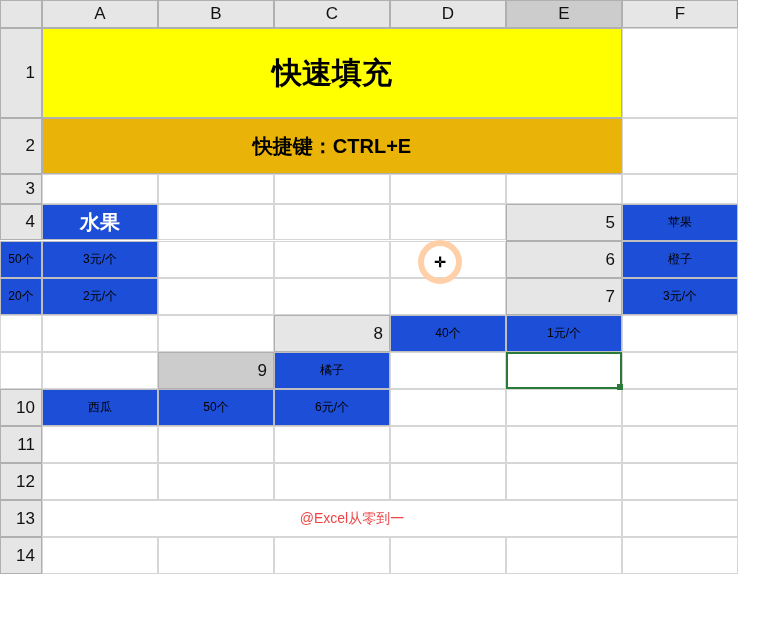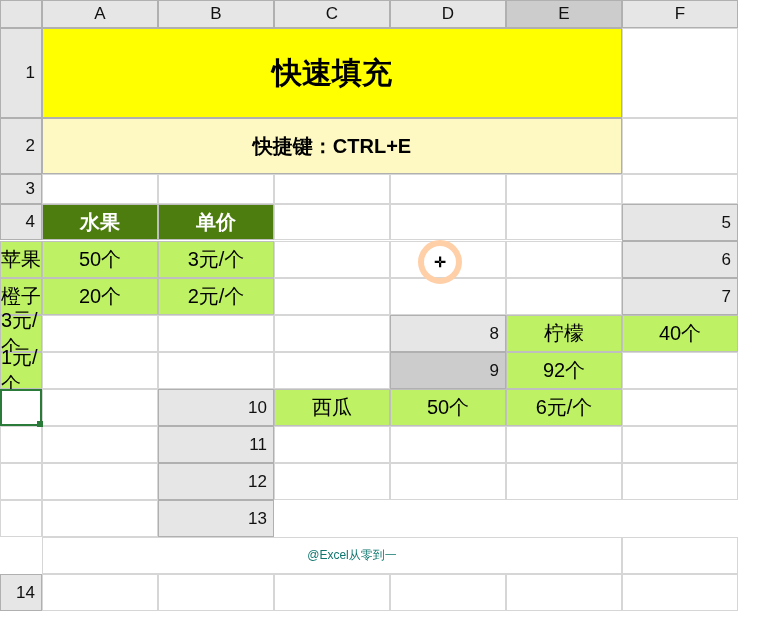--- a/index.html
+++ b/index.html
@@ -47,52 +47,52 @@
 .merged-title {
   grid-column: 2 / span 5;
   background: #ffff00;
   font-size: 30px;
   font-weight: bold;
   color:#000;
   border:1px solid #b0b0b0;
 }
 .merged-sub {
   grid-column: 2 / span 5;
-  background: #fef9c3;
+  background: #eab308;
   font-size: 20px;
   font-weight: bold;
   color:#000;
   border:1px solid #b0b0b0;
 }
 .tblhead {
-  background: #4d7c0f;
+  background: #1d4ed8;
   color:#fff;
   font-weight: bold;
   font-size: 20px;
   border:1px solid #bfbfbf;
 }
 .tblcell {
-  background:#bef264;
+  background:#1d4ed8;
   border:1px solid #bfbfbf;
-  font-size: 20px;
+  font-size: 12px;
 }
 .selected-cell {
   border:2px solid #2a7a3a !important;
   position: relative;
 }
 .selected-cell::after {
   content:"";
   position:absolute; right:-3px; bottom:-3px;
   width:6px; height:6px; background:#2a7a3a;
 }
 .colhdr.sel { background:#ccc; }
 .credit {
   grid-column: 2 / span 5;
-  color:#0f766e;
-  font-size:12px;
+  color:#ef4444;
+  font-size:14px;
   display:flex; align-items:center; justify-content:center;padding-left:40px;
 }
 .cursor-ring {
   position:absolute;
   width:44px; height:44px;
   border:6px solid #ffcfa8;
   border-radius:50%;
   pointer-events:none;
 }
 .cursor-plus {
@@ -127,21 +127,20 @@
   <div class="rowhdr r3">3</div>
   <div class="cell row3"></div>
   <div class="cell row3"></div>
   <div class="cell row3"></div>
   <div class="cell row3"></div>
   <div class="cell row3"></div>
   <div class="cell row3"></div>
 
   <div class="rowhdr r4">4</div>
   <div class="cell row4 tblhead">水果</div>
-  <div class="cell row4 tblhead">单价</div>
   <div class="cell row4"></div>
   <div class="cell row4"></div>
   <div class="cell row4"></div>
 
   <div class="rowhdr">5</div>
   <div class="cell rowN tblcell">苹果</div>
   <div class="cell rowN tblcell">50个</div>
   <div class="cell rowN tblcell">3元/个</div>
   <div class="cell rowN"></div>
   <div class="cell rowN"></div>
@@ -155,29 +154,28 @@
   <div class="cell rowN"></div>
   <div class="cell rowN"></div>
 
   <div class="rowhdr">7</div>
   <div class="cell rowN tblcell">3元/个</div>
   <div class="cell rowN"></div>
   <div class="cell rowN"></div>
   <div class="cell rowN"></div>
 
   <div class="rowhdr">8</div>
-  <div class="cell rowN tblcell">柠檬</div>
   <div class="cell rowN tblcell">40个</div>
   <div class="cell rowN tblcell">1元/个</div>
   <div class="cell rowN"></div>
   <div class="cell rowN"></div>
   <div class="cell rowN"></div>
 
   <div class="rowhdr sel">9</div>
-  <div class="cell rowN tblcell">92个</div>
+  <div class="cell rowN tblcell">橘子</div>
   <div class="cell rowN"></div>
   <div class="cell rowN selected-cell"></div>
   <div class="cell rowN"></div>
 
   <div class="rowhdr">10</div>
   <div class="cell rowN tblcell">西瓜</div>
   <div class="cell rowN tblcell">50个</div>
   <div class="cell rowN tblcell">6元/个</div>
   <div class="cell rowN"></div>
   <div class="cell rowN"></div>

